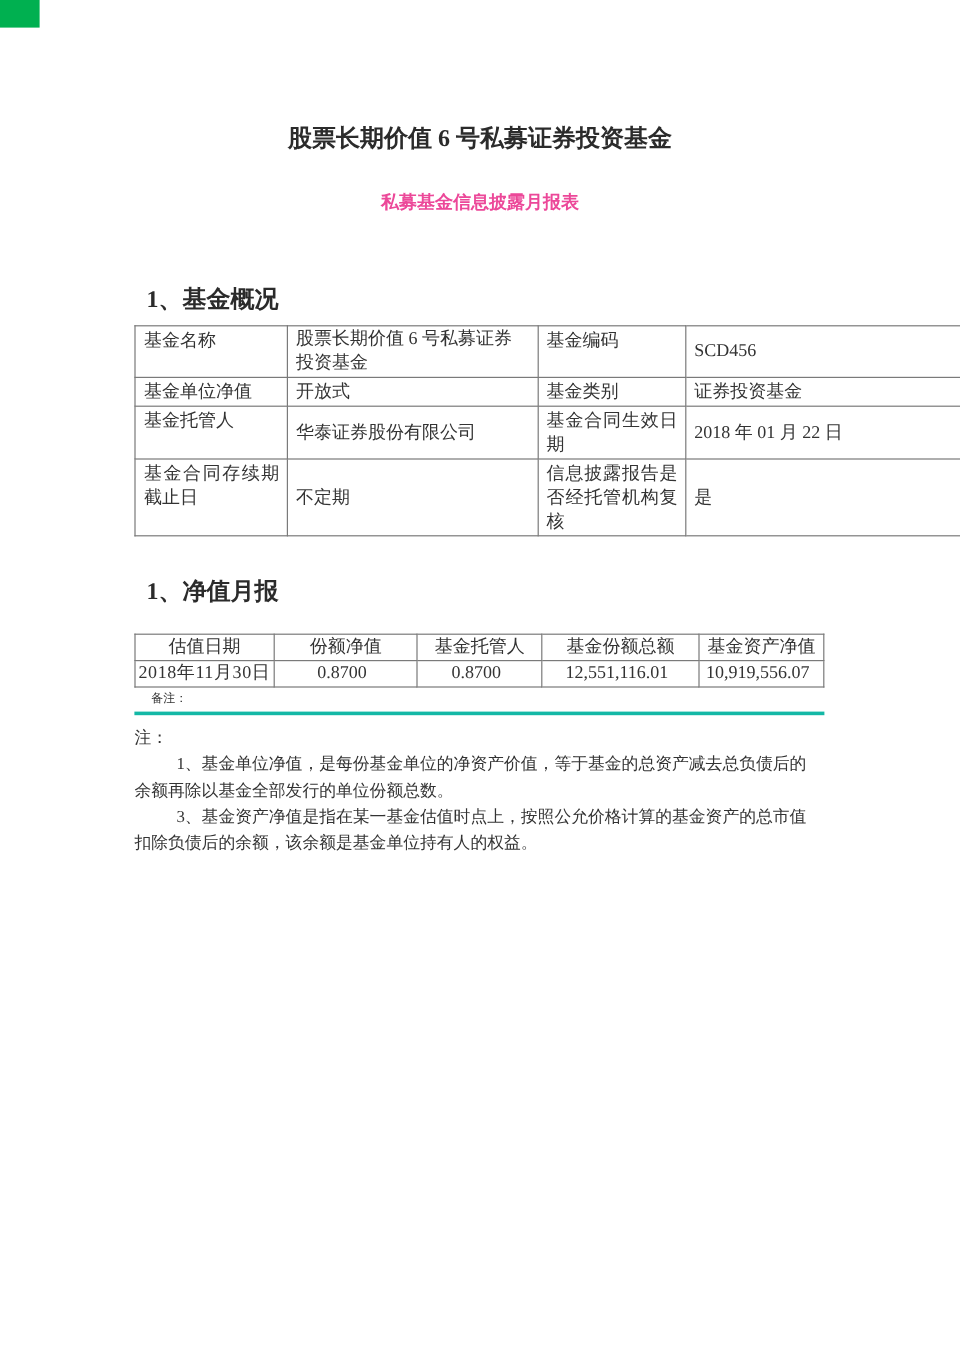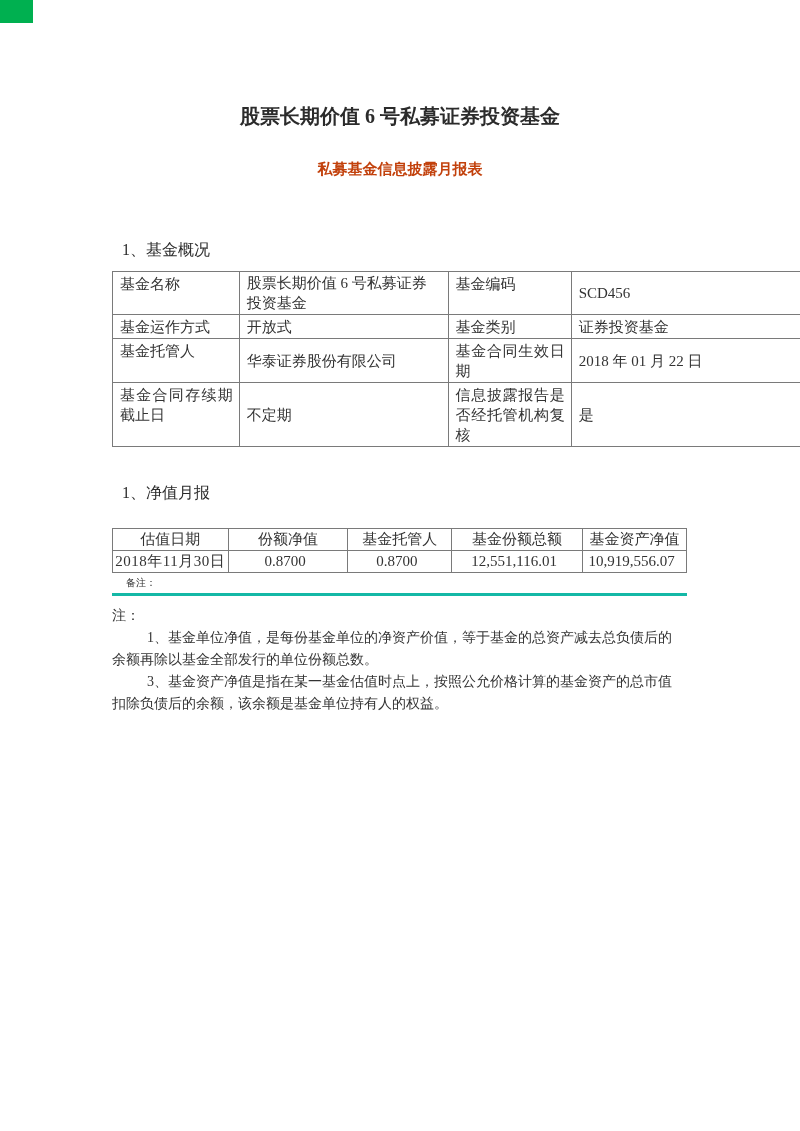--- a/index.html
+++ b/index.html
@@ -20,28 +20,28 @@
   .doc-title {
     padding-top: 104px;
     text-align: center;
     font-size: 20px; line-height: 24px;
     font-weight: bold; color: #2b2b2b;
   }
   .doc-subtitle {
     margin-top: 32px;
     text-align: center;
     font-size: 15px; line-height: 19px;
-    font-weight: bold; color: #c2410c;
+    font-weight: bold; color: #ec4899;
   }
   .content { margin: 0 112px; width: 576px; }
   .sec-heading {
     margin-top: 58px;
     padding-left: 10px;
-    font-size: 16px; line-height: 26px;
-    font-weight: normal; color: #2b2b2b;
+    font-size: 20px; line-height: 26px;
+    font-weight: bold; color: #2b2b2b;
   }
   .sec-heading.second { margin-top: 33px; }
 
   
   table { border-collapse: collapse; }
   .t1 {
     margin-top: 8px;
     width: 695px;
     font-size: 15px;
   }
@@ -110,21 +110,21 @@
           <col style="width:195px">
         </colgroup>
       <tbody>
           <tr>
         <td class="lbl">基金名称</td>
         <td>股票长期价值 6 号私募证券投资基金</td>
         <td class="lbl">基金编码</td>
         <td>SCD456</td>
       </tr>
       <tr>
-        <td class="lbl">基金运作方式</td>
+        <td class="lbl">基金单位净值</td>
         <td>开放式</td>
         <td class="lbl">基金类别</td>
         <td>证券投资基金</td>
       </tr>
       <tr>
         <td class="lbl">基金托管人</td>
         <td>华泰证券股份有限公司</td>
         <td class="lbl">基金合同生效日期</td>
         <td>2018 年 01 月 22 日</td>
       </tr>

